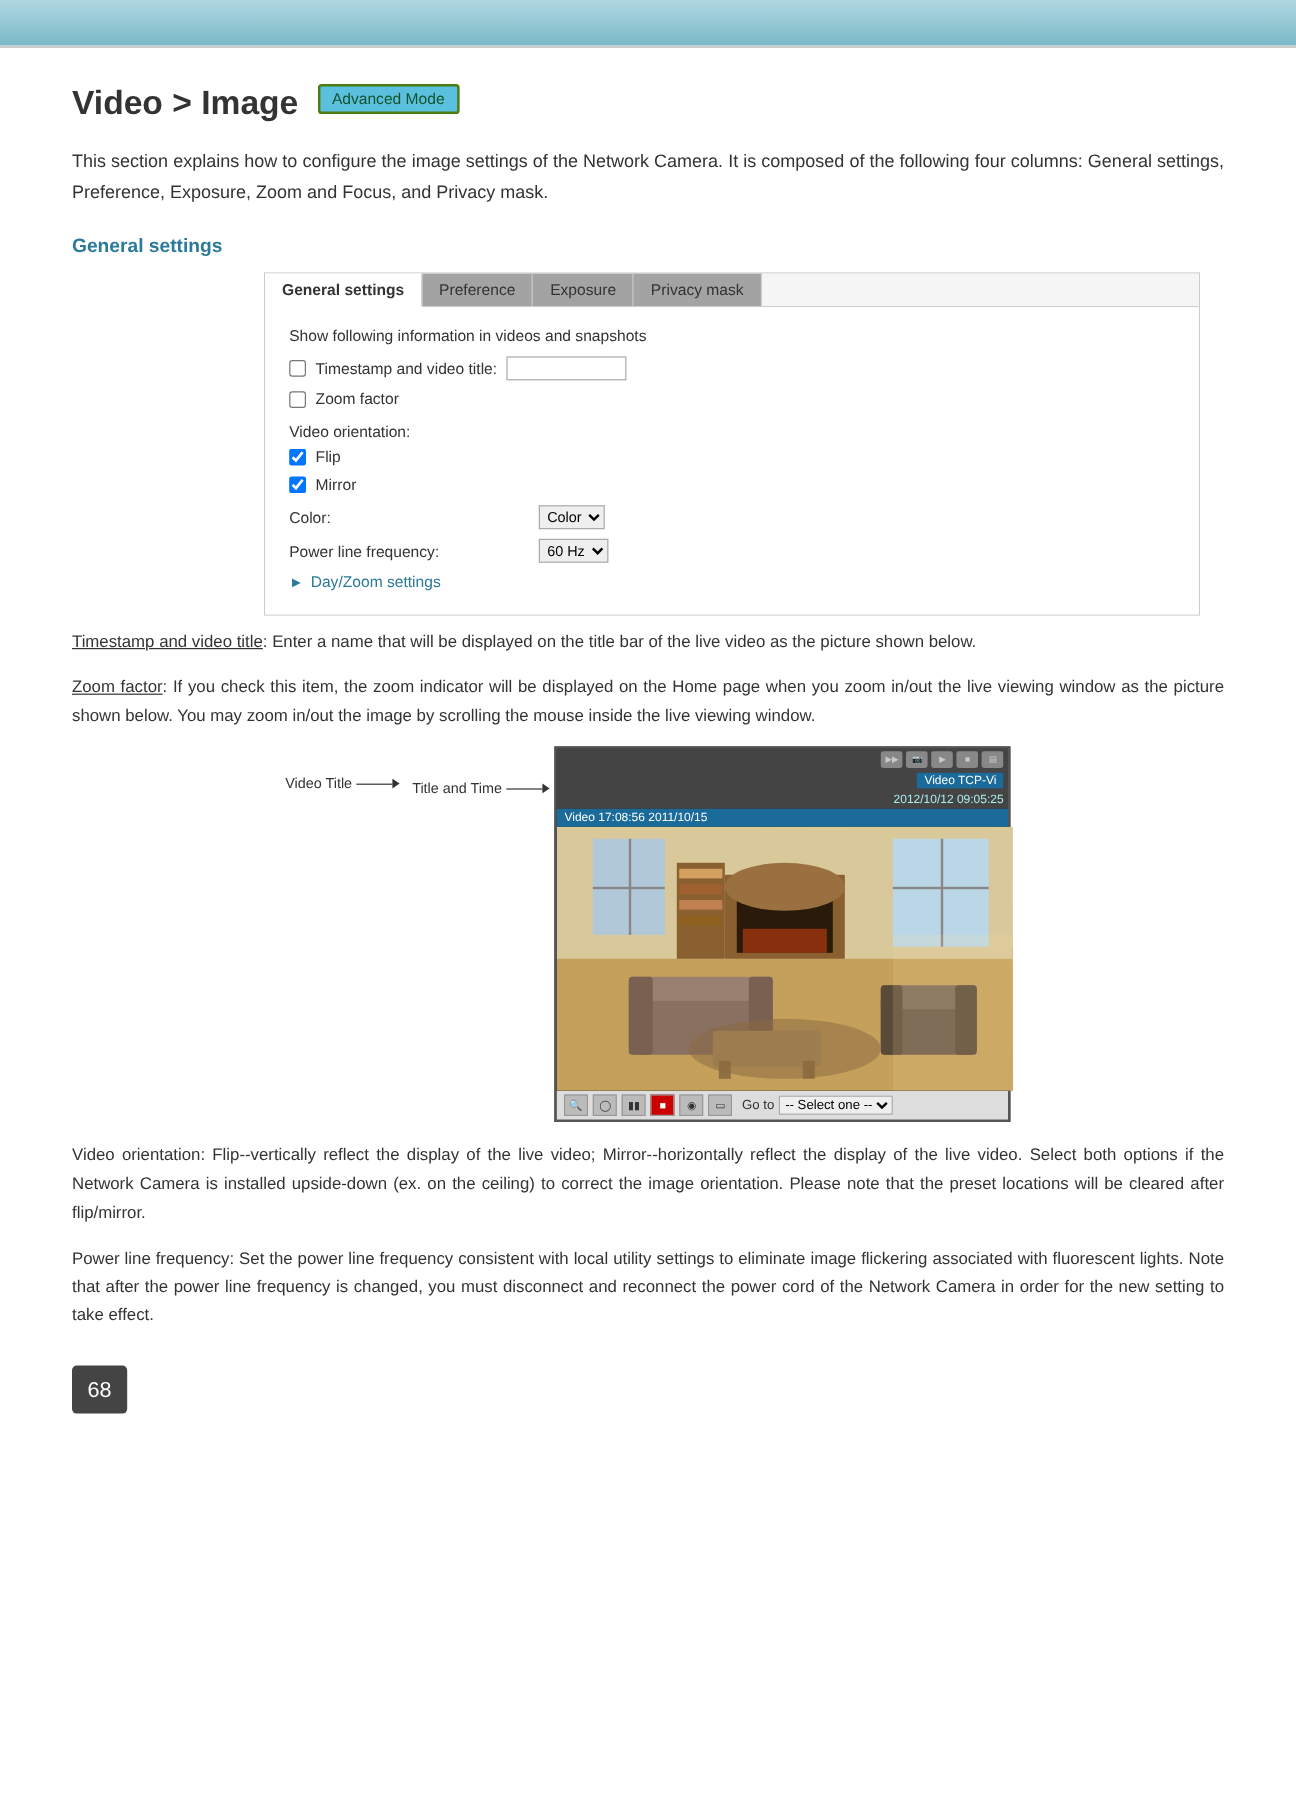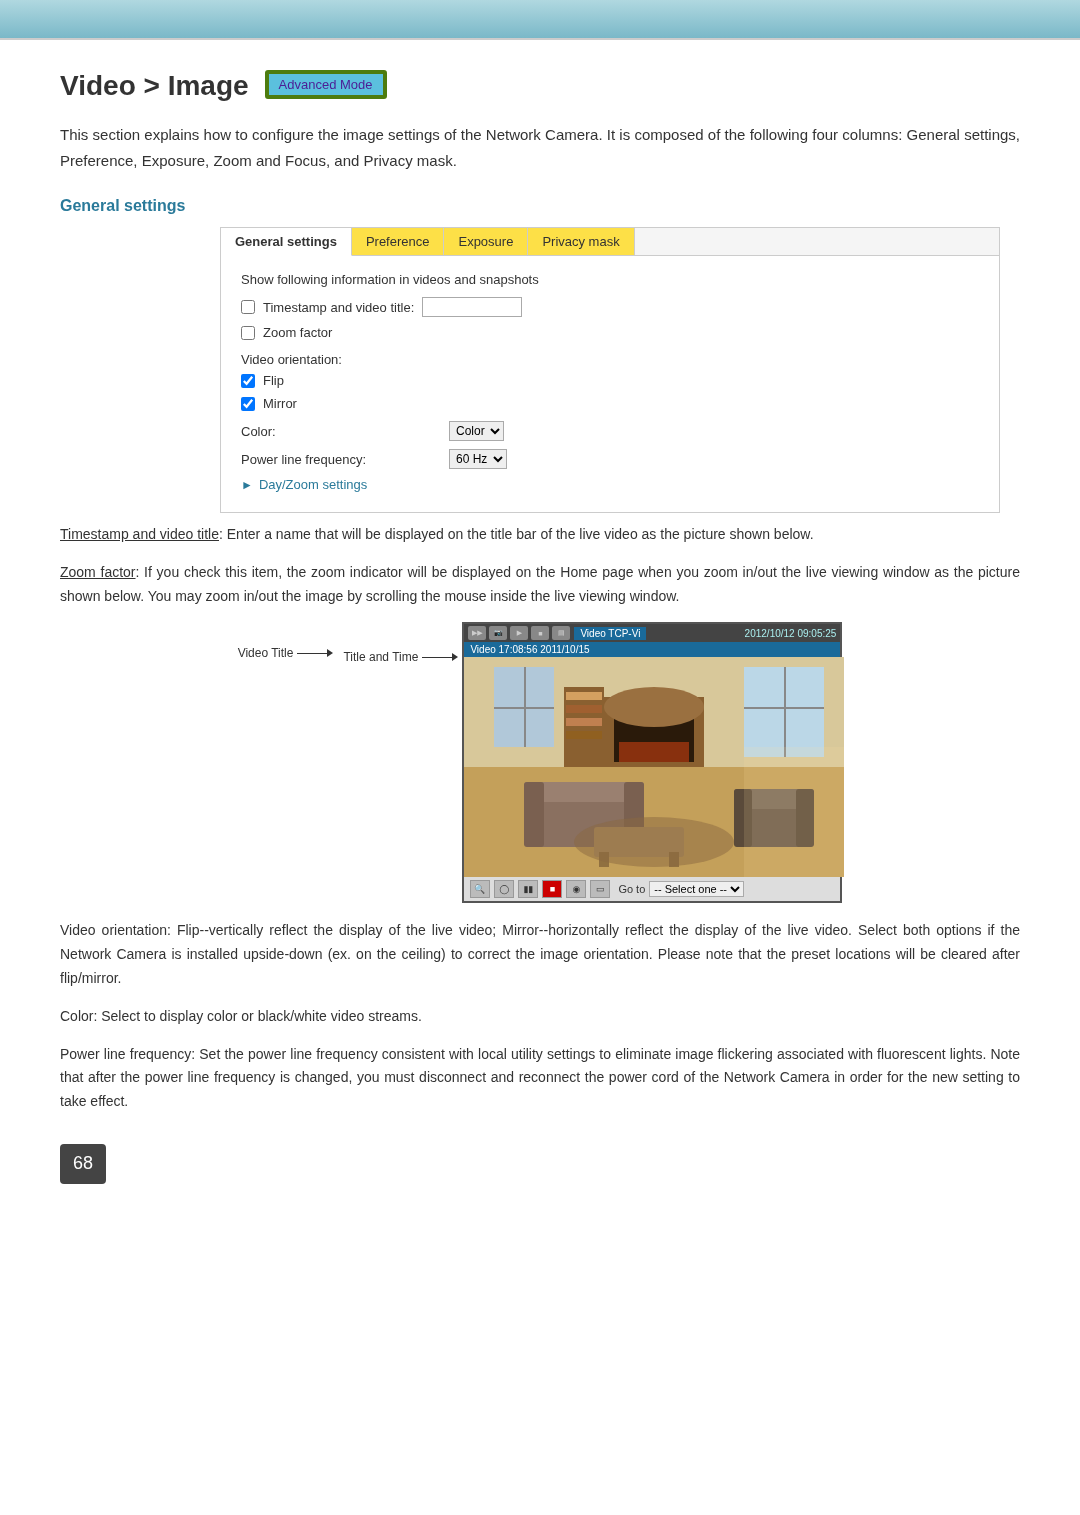--- a/index.html
+++ b/index.html
@@ -31,22 +31,22 @@
     }
 
     .page-title {
       font-size: 28px;
       font-weight: bold;
       color: #333;
     }
 
     .advanced-mode-badge {
       background: #5bc0de;
-      color: #4c1d95;
-      border: 4px solid #4d7c0f;
+      color: #14532d;
+      border: 2px solid #4d7c0f;
       padding: 3px 10px;
       font-size: 13px;
       border-radius: 3px;
       cursor: pointer;
     }
 
     .intro-text {
       font-size: 15px;
       line-height: 1.7;
       margin-bottom: 24px;
@@ -72,21 +72,21 @@
       display: flex;
       border-bottom: 1px solid #ccc;
       background: #f5f5f5;
     }
 
     .tab {
       padding: 6px 14px;
       font-size: 13px;
       border-right: 1px solid #ccc;
       cursor: pointer;
-      background: #fde047;
+      background: #a3a3a3;
     }
 
     .tab.active {
       background: #fff;
       border-bottom: 1px solid #fff;
       margin-bottom: -1px;
       font-weight: bold;
     }
 
     .tab-content {
@@ -236,23 +236,24 @@
     .video-frame {
       width: 380px;
       border: 2px solid #555;
       background: #2a2a2a;
       flex-shrink: 0;
     }
 
     .video-top-bar {
       background: #444;
       display: flex;
-      align-items: center;
+      align-items: flex-end;
       padding: 2px 4px;
       gap: 4px;
+      flex-direction: column;
     }
 
     .video-top-icons {
       display: flex;
       gap: 3px;
       align-items: center;
     }
 
     .vt-icon {
       width: 18px;
@@ -528,23 +529,20 @@
           </select>
         </div>
       </div>
     </div>
   </div>
 
   <p class="bottom-text-block">
     <span class="underline">Video orientation</span><span>: Flip--vertically reflect the display of the live video; Mirror--horizontally reflect the display of the live video. Select both options if the Network Camera is installed upside-down (ex. on the ceiling) to correct the image orientation. Please note that the preset locations will be cleared after flip/mirror.</span>
   </p>
 
-  <p class="bottom-text-block">
-    <span class="underline">Color</span><span>: Select to display color or black/white video streams.</span>
-  </p>
 
   <p class="bottom-text-block">
     <span class="underline">Power line frequency</span><span>: Set the power line frequency consistent with local utility settings to eliminate image flickering associated with fluorescent lights. Note that after the power line frequency is changed, you must disconnect and reconnect the power cord of the Network Camera in order for the new setting to take effect.</span>
   </p>
 
   <div class="page-number-box">
     <span>68</span>
   </div>
 
 </div>

